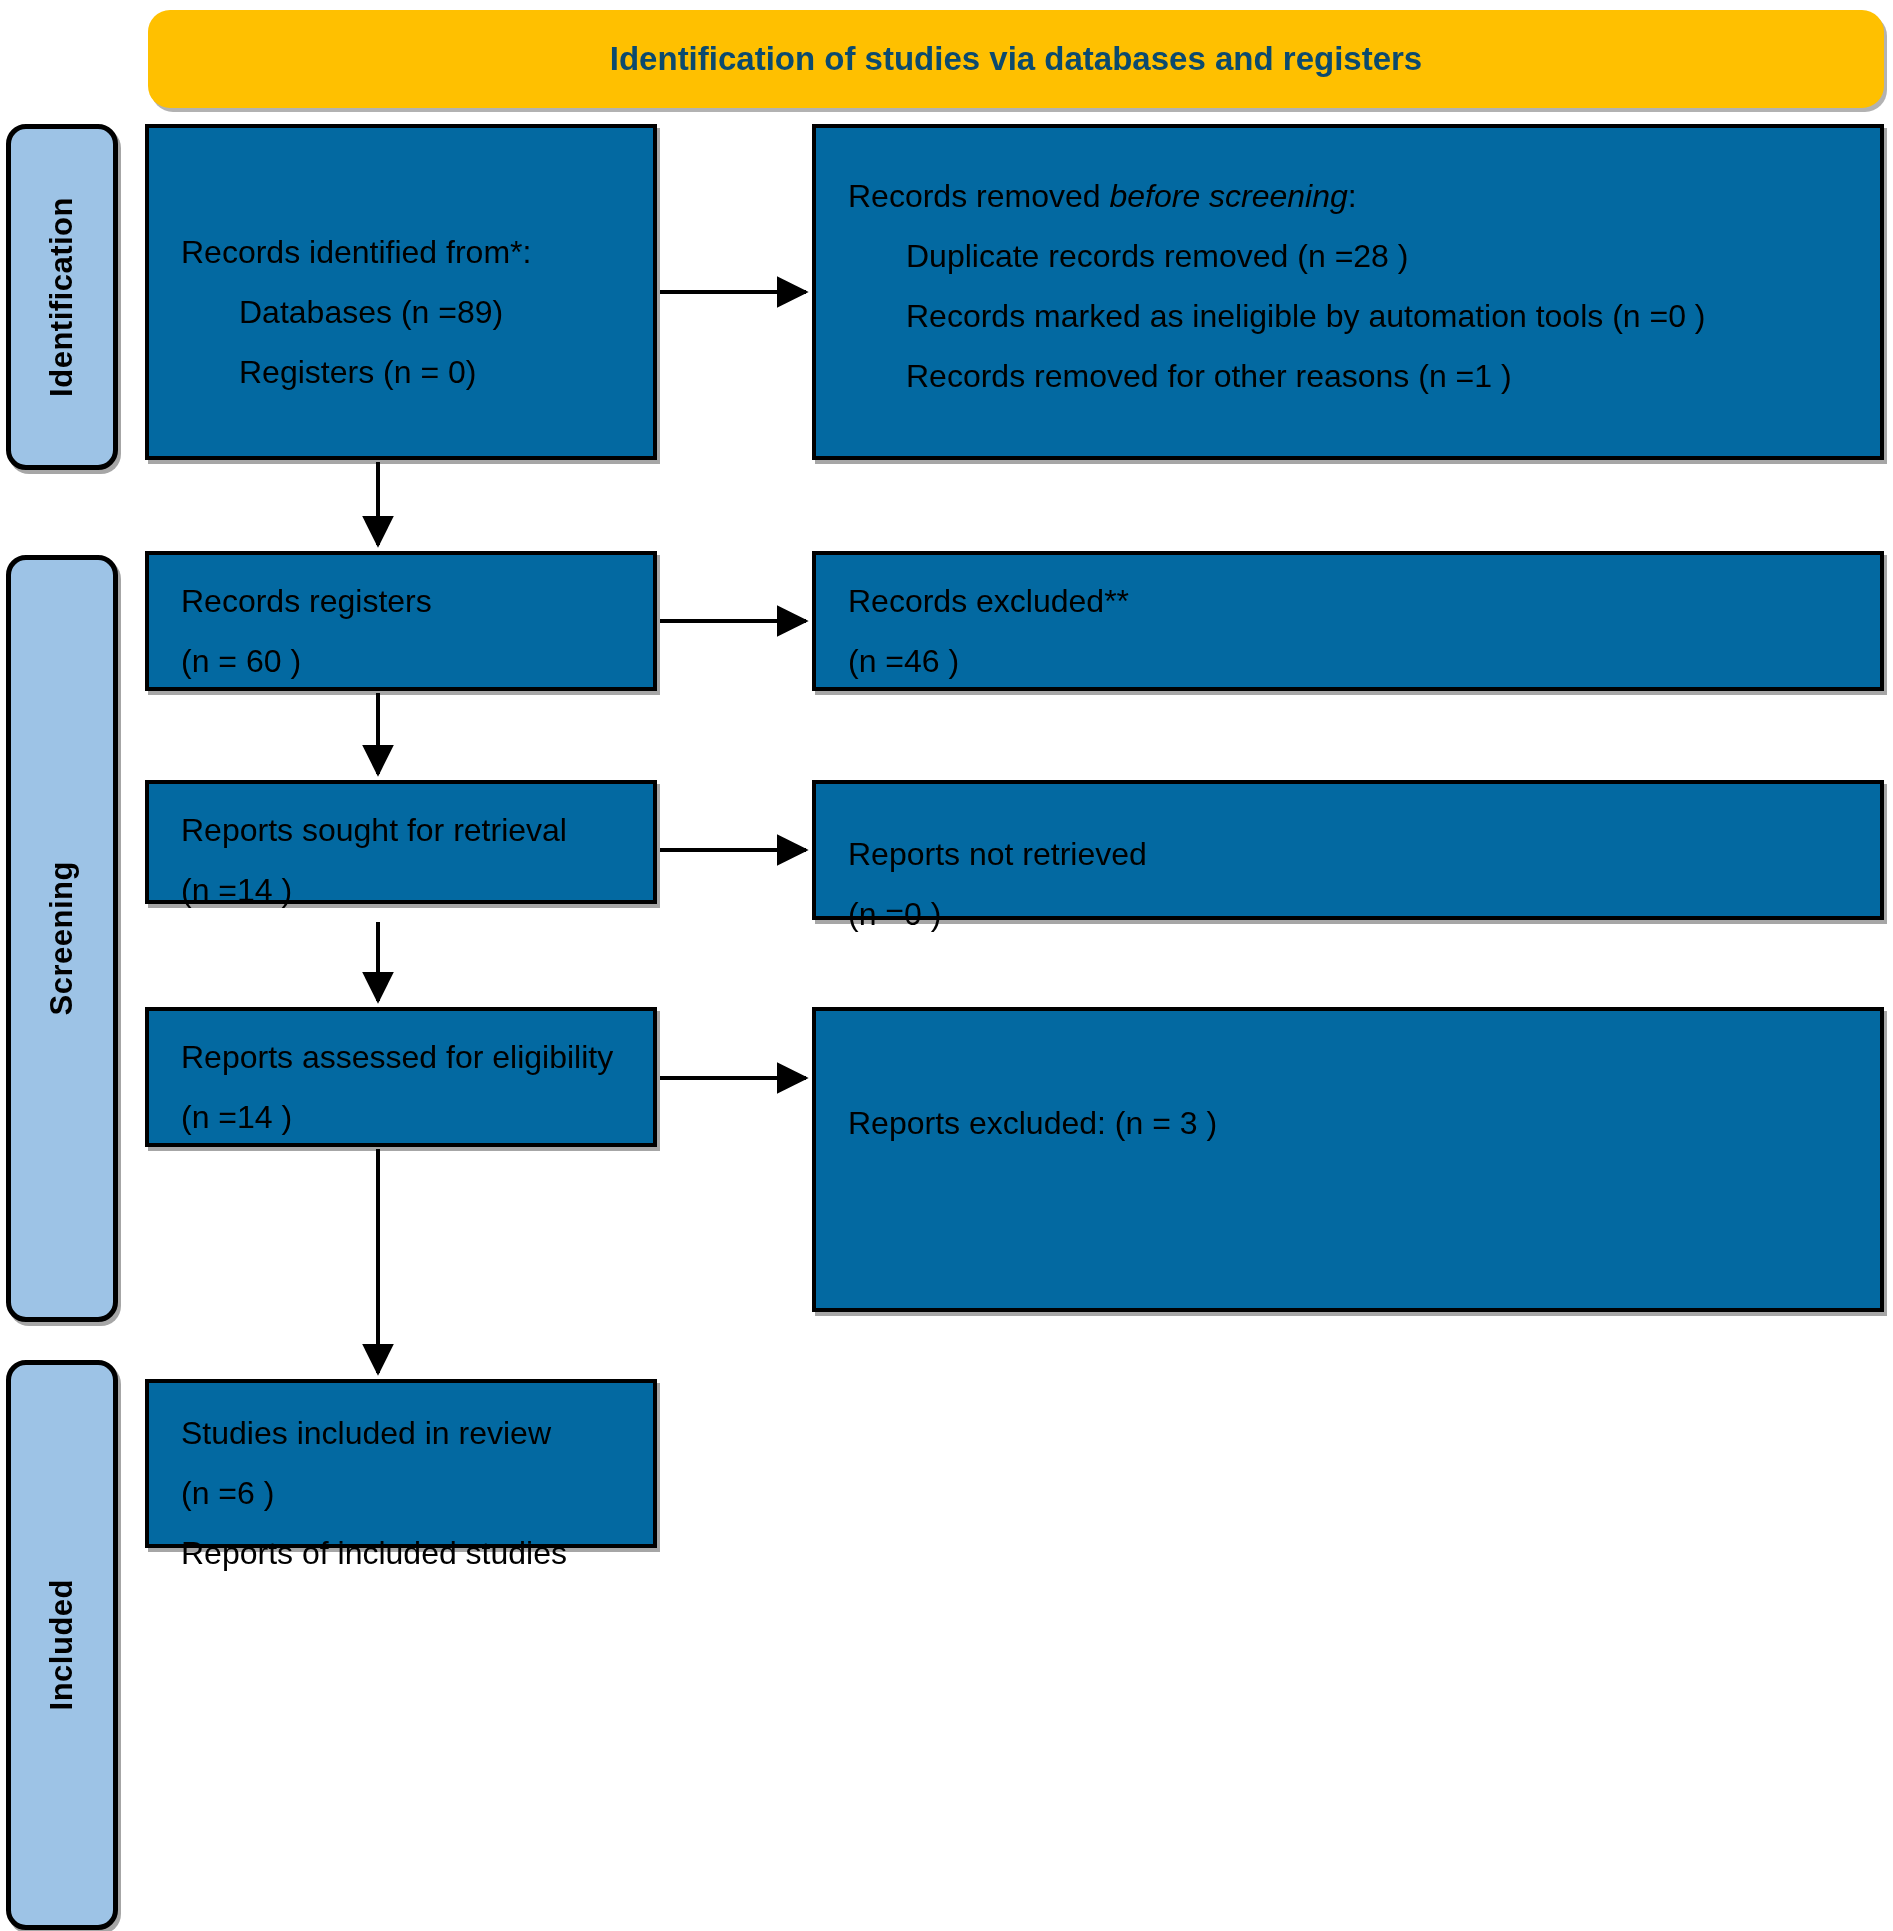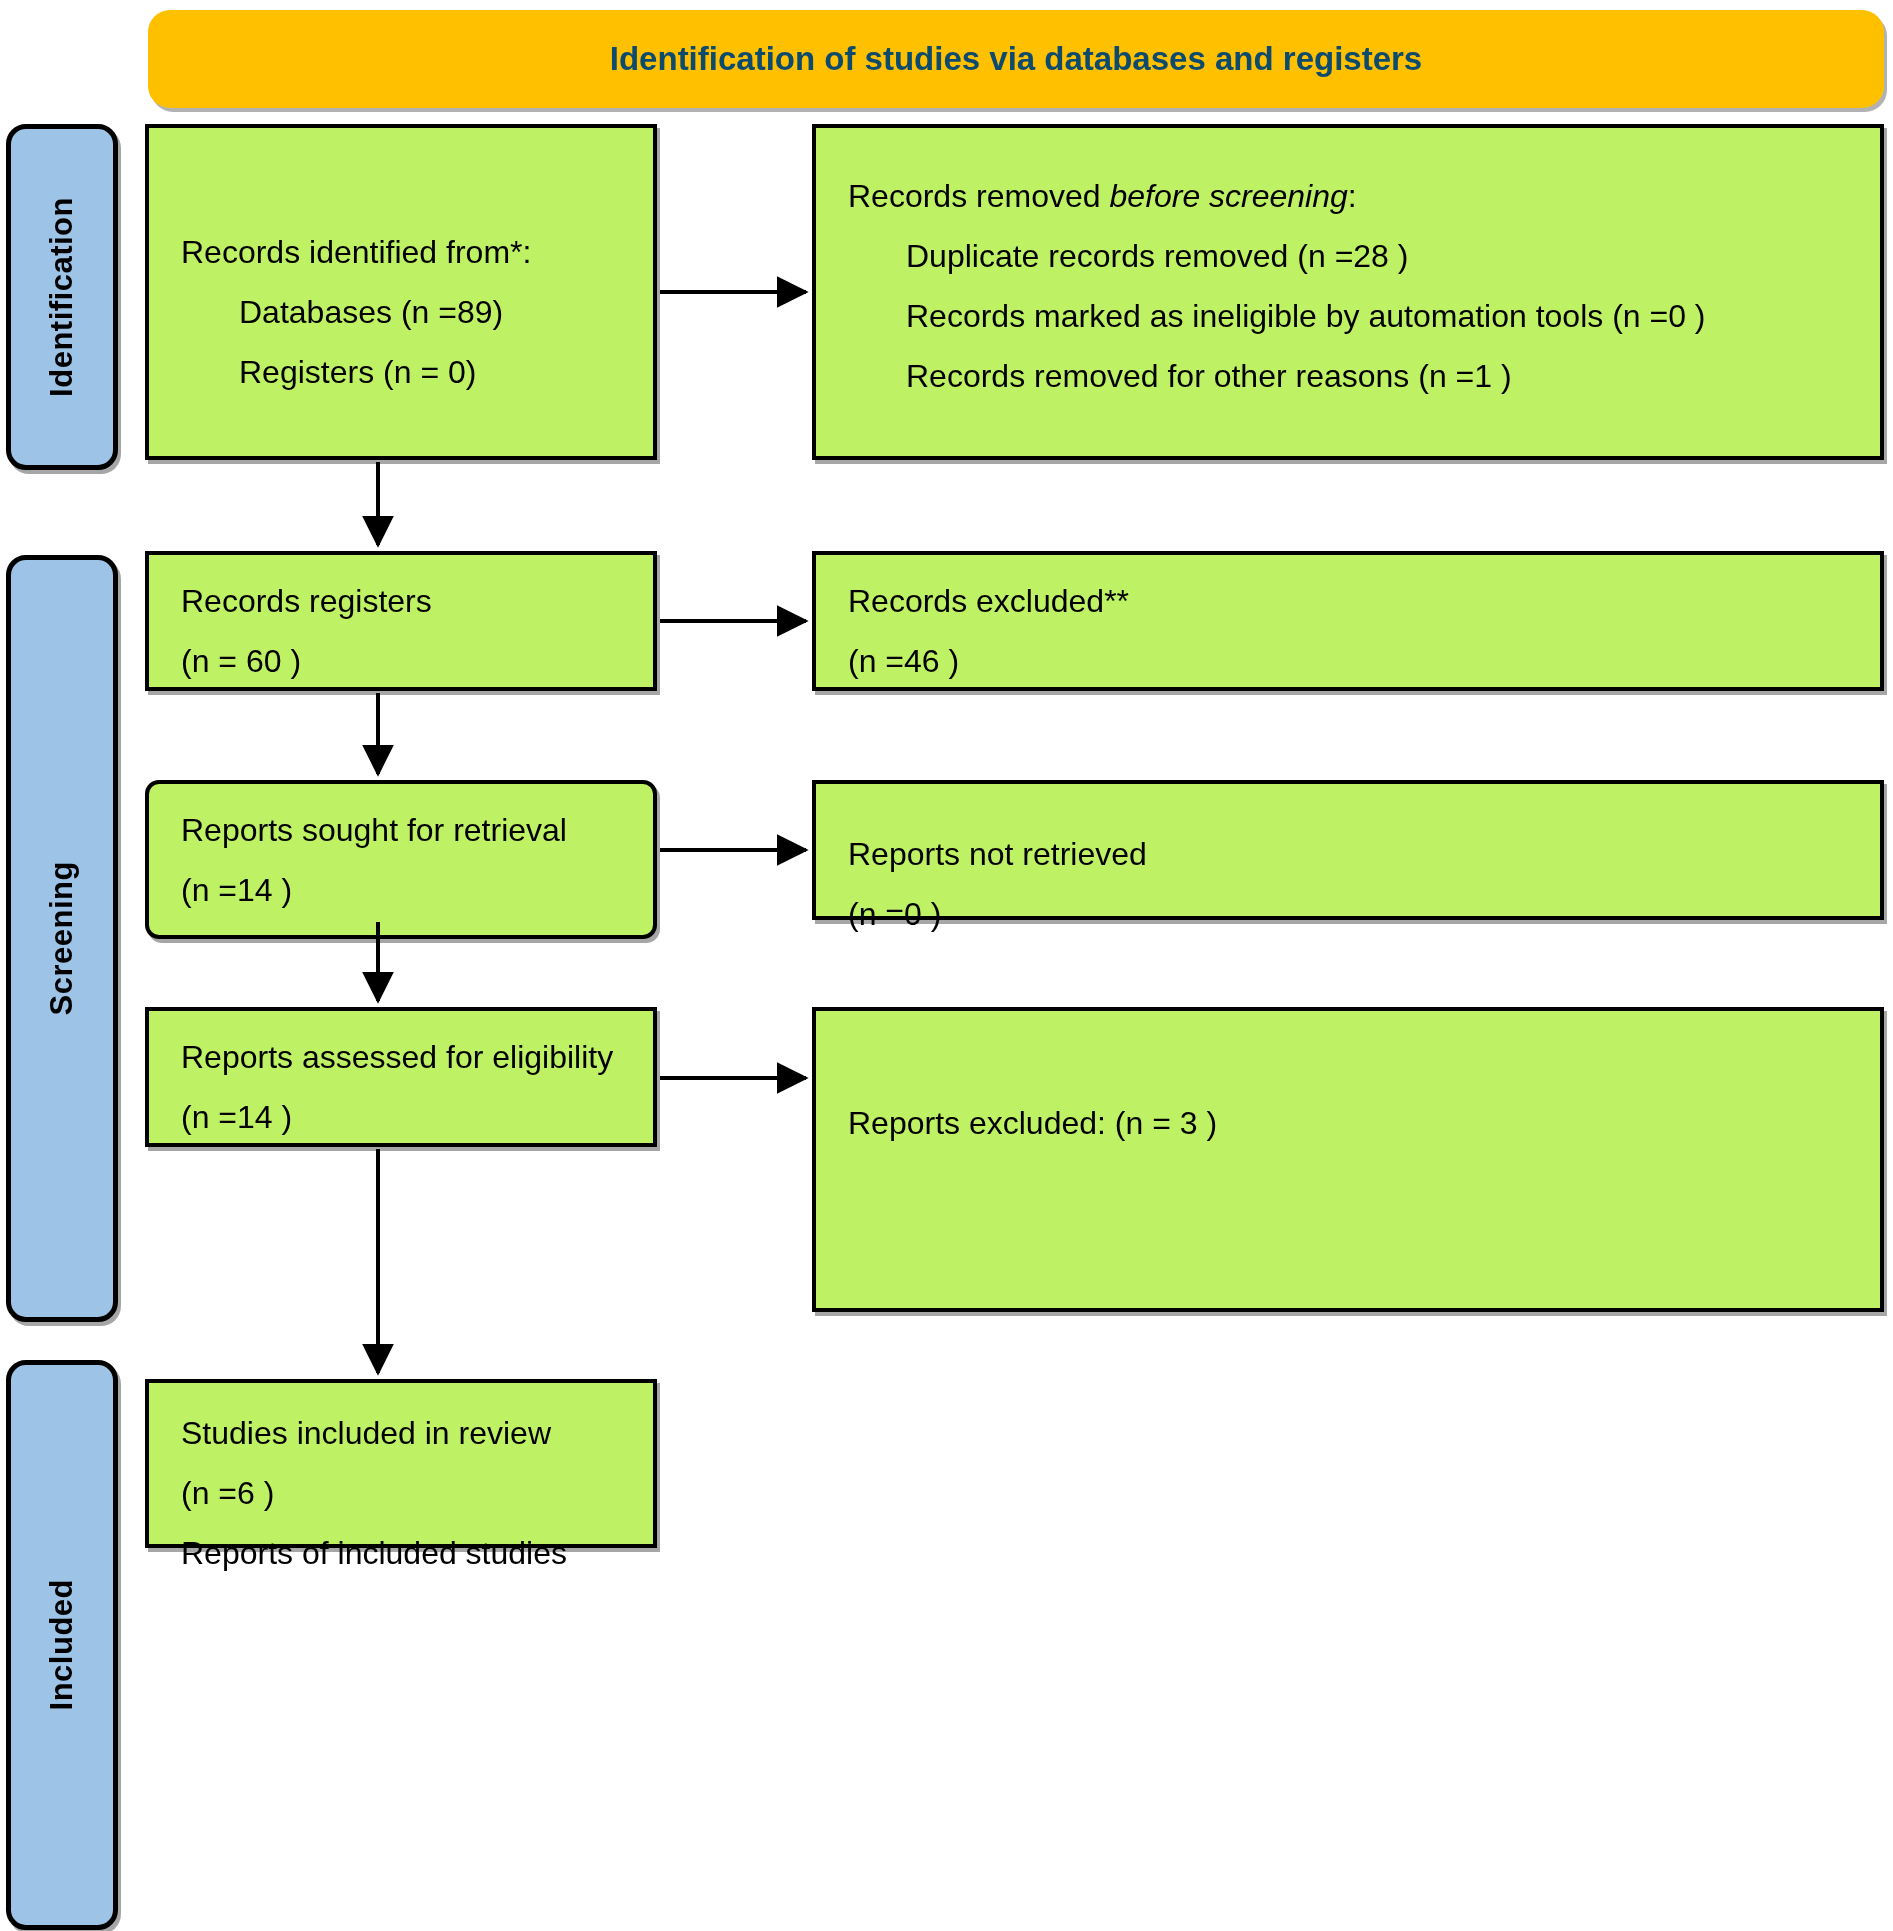--- a/index.html
+++ b/index.html
@@ -62,21 +62,21 @@
     letter-spacing: 0.5px;
     white-space: nowrap;
   }
   #rail-identification { top: 124px;  height: 336px; }
   #rail-screening     { top: 555px;  height: 757px; }
   #rail-included      { top: 1360px; height: 560px; }
 
   
   .box {
     position: absolute;
-    background: #bef264;
+    background: #0369a1;
     border: 4px solid #000000;
     box-shadow: 3px 4px 0 rgba(0,0,0,0.35);
     box-sizing: border-box;
     padding: 16px;
   }
   .box .lines {
     position: absolute;
     left: 32px;
     right: 18px;
   }
@@ -97,21 +97,21 @@
 
   #box-removed         { left: 812px;  top: 124px;  width: 1072px; height: 336px; }
   #box-removed .lines  { top: 52px; }
 
   #box-screened        { left: 145px;  top: 551px;  width: 512px;  height: 140px; }
   #box-screened .lines { top: 30px; }
 
   #box-excluded        { left: 812px;  top: 551px;  width: 1072px; height: 140px; }
   #box-excluded .lines { top: 30px; }
 
-  #box-sought          { left: 145px;  top: 780px;  width: 512px;  height: 159px; border-radius: 14px; }
+  #box-sought          { left: 145px;  top: 780px;  width: 512px;  height: 124px; }
   #box-sought .lines   { top: 30px; }
 
   #box-notretrieved    { left: 812px;  top: 780px;  width: 1072px; height: 140px; }
   #box-notretrieved .lines { top: 30px; margin-top: 24px; }
 
   #box-assessed        { left: 145px;  top: 1007px; width: 512px;  height: 140px; }
   #box-assessed .lines { top: 30px; }
 
   #box-repexcluded     { left: 812px;  top: 1007px; width: 1072px; height: 305px; }
   #box-repexcluded .lines { top: 96px; }

